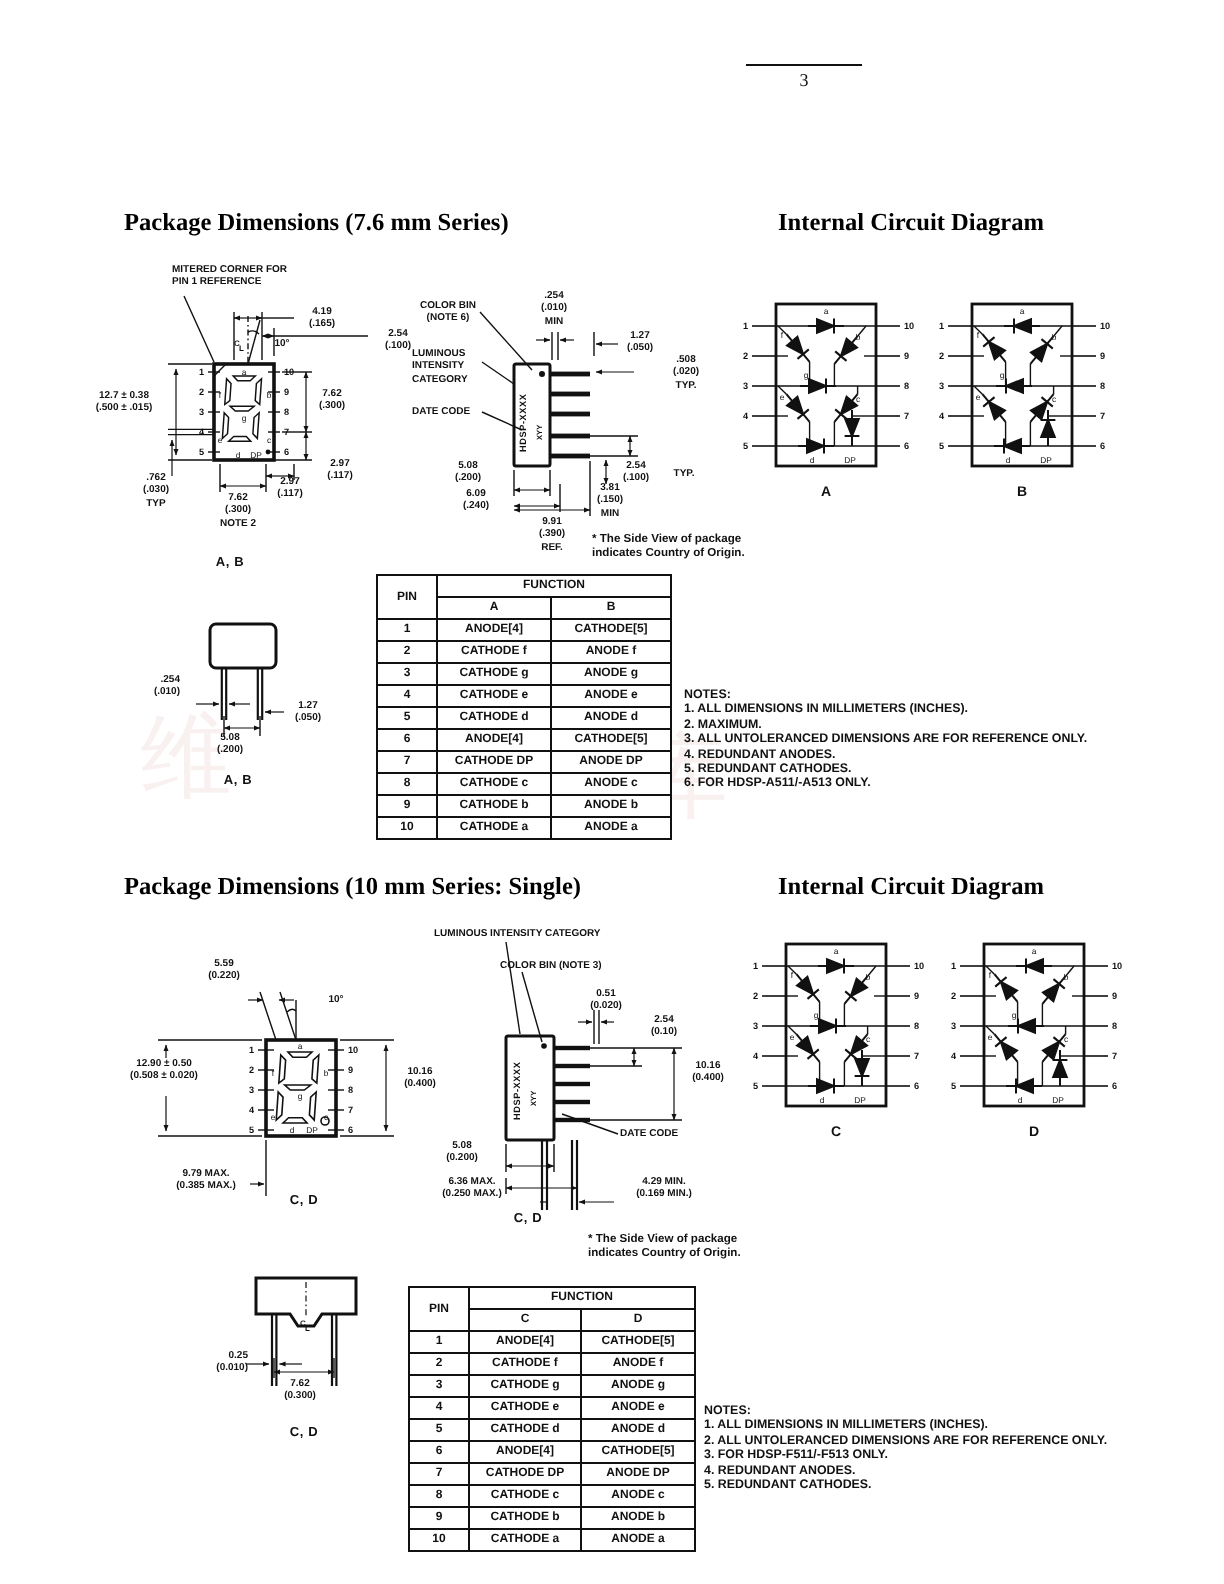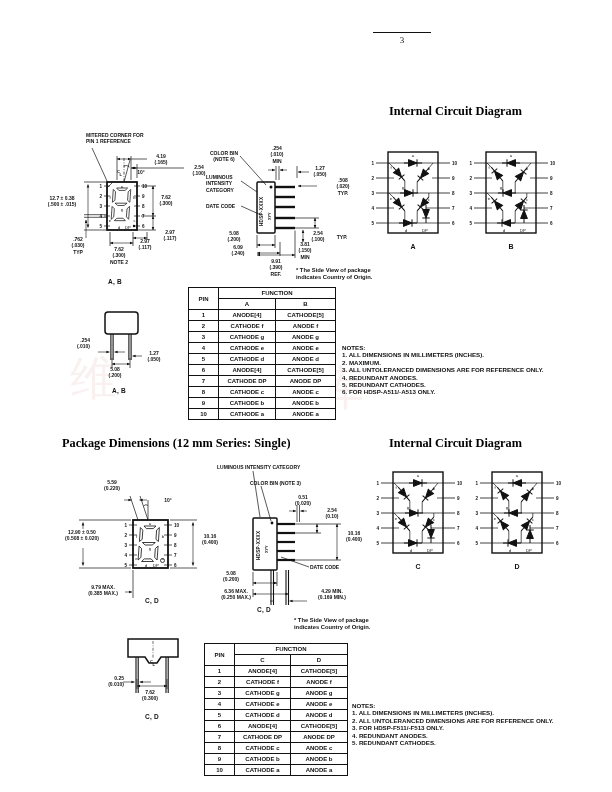--- a/index.html
+++ b/index.html
@@ -95,20 +95,21 @@
       </g>
     </defs>
   </svg>
 
   <div class="wm" style="left:70px;top:348px">维</div>
   <div class="wm" style="left:318px;top:358px">库</div>
 
   <div class="rule" style="left:373px;top:32px;width:58px"></div>
   <div class="pageno" style="left:373px;top:35px;width:58px">3</div>
 
+  <div class="h1" style="left:62px;top:104px">Package Dimensions (7.6 mm Series)</div>
   <div class="h1" style="left:389px;top:104px">Internal Circuit Diagram</div>
 
   <svg class="draw" style="left:48px;top:126px" width="170" height="150">
     <g stroke="#111" stroke-width="0.7" fill="none">
       <line x1="44" y1="22" x2="59" y2="55"></line>
       <line x1="59" y1="62" x2="65" y2="56"></line>
       <line x1="76" y1="32" x2="76" y2="56" stroke-dasharray="3,1.5,0.8,1.5"></line>
       <line x1="76" y1="56" x2="82" y2="34"></line>
       <path d="M76,40 Q79,38.5 81.5,41"></path>
 
@@ -458,21 +459,21 @@
   <div class="notes" style="left:342px;top:344px">
     <div class="note-line">NOTES:</div>
     <div class="note-line">1. ALL DIMENSIONS IN MILLIMETERS (INCHES).</div>
     <div class="note-line">2. MAXIMUM.</div>
     <div class="note-line">3. ALL UNTOLERANCED DIMENSIONS ARE FOR REFERENCE ONLY.</div>
     <div class="note-line">4. REDUNDANT ANODES.</div>
     <div class="note-line">5. REDUNDANT CATHODES.</div>
     <div class="note-line">6. FOR HDSP-A511/-A513 ONLY.</div>
   </div>
 
-  <div class="h1" style="left:62px;top:436px">Package Dimensions (12 mm Series: Single)</div>
+  <div class="h1" style="left:62px;top:436px">Package Dimensions (10 mm Series: Single)</div>
   <div class="h1" style="left:389px;top:436px">Internal Circuit Diagram</div>
 
   <svg class="draw" style="left:55px;top:460px" width="170" height="145">
     <g stroke="#111" stroke-width="0.7" fill="none">
       <line x1="83" y1="60" x2="75" y2="36"></line>
         <line x1="93" y1="60" x2="85" y2="36"></line>
       <line x1="69" y1="40" x2="76.5" y2="40" stroke-width="0.6" marker-end="url(#ar)"></line>
       <line x1="92" y1="40" x2="84.5" y2="40" stroke-width="0.6" marker-end="url(#ar)"></line>
       <line x1="93" y1="60" x2="93" y2="40"></line>
       <path d="M88.5,46 Q91,43.5 93,45.5"></path>

